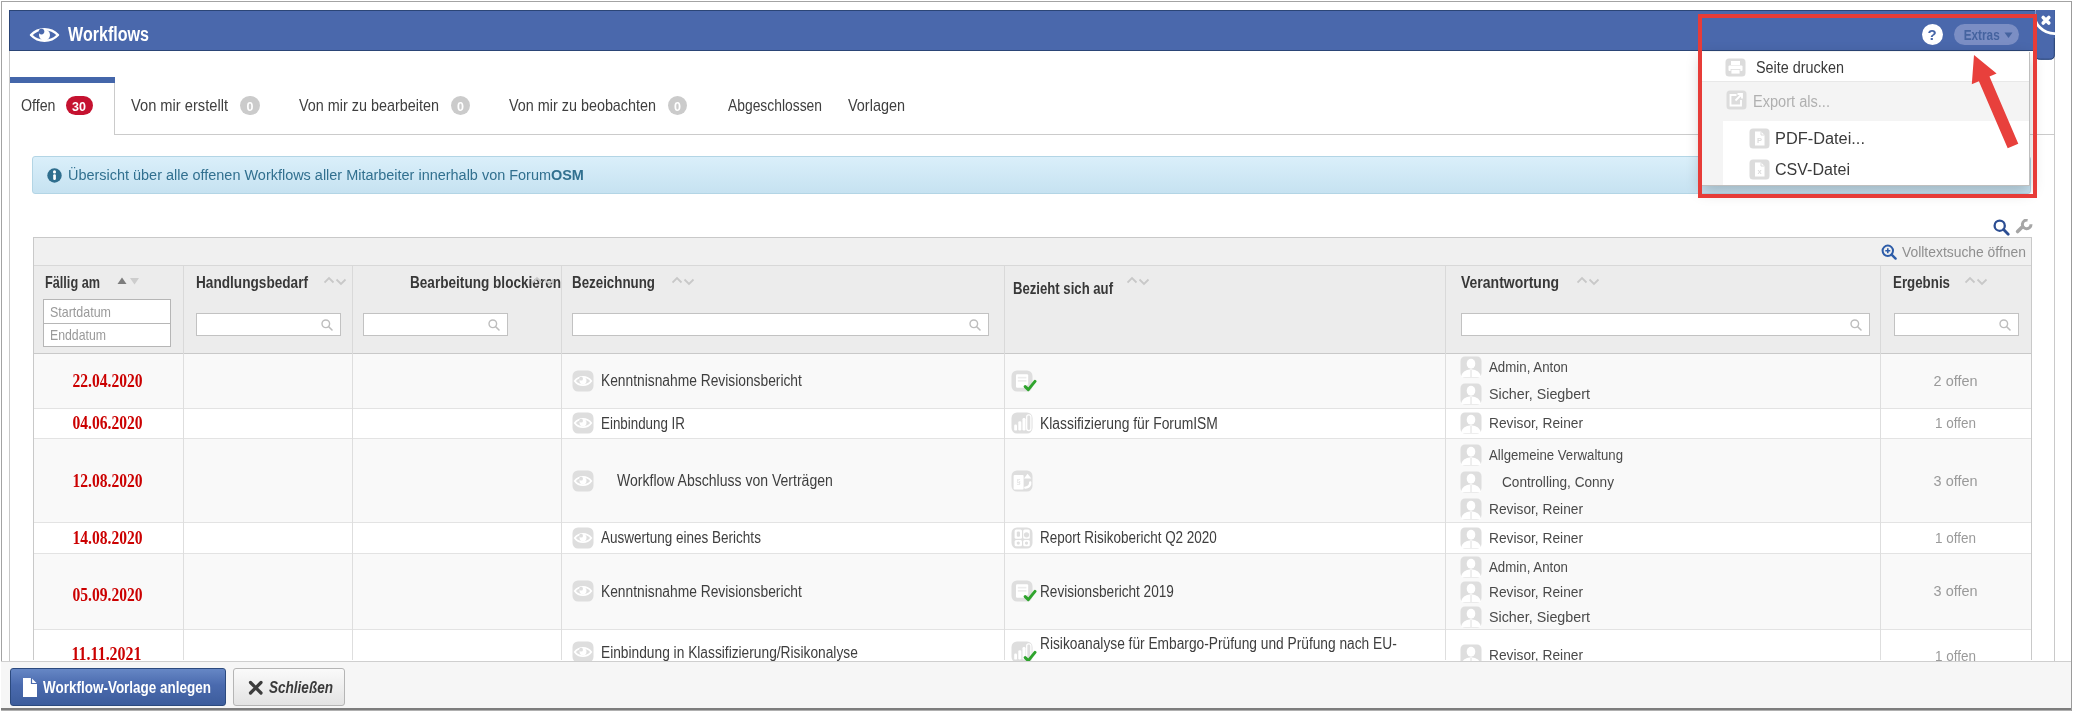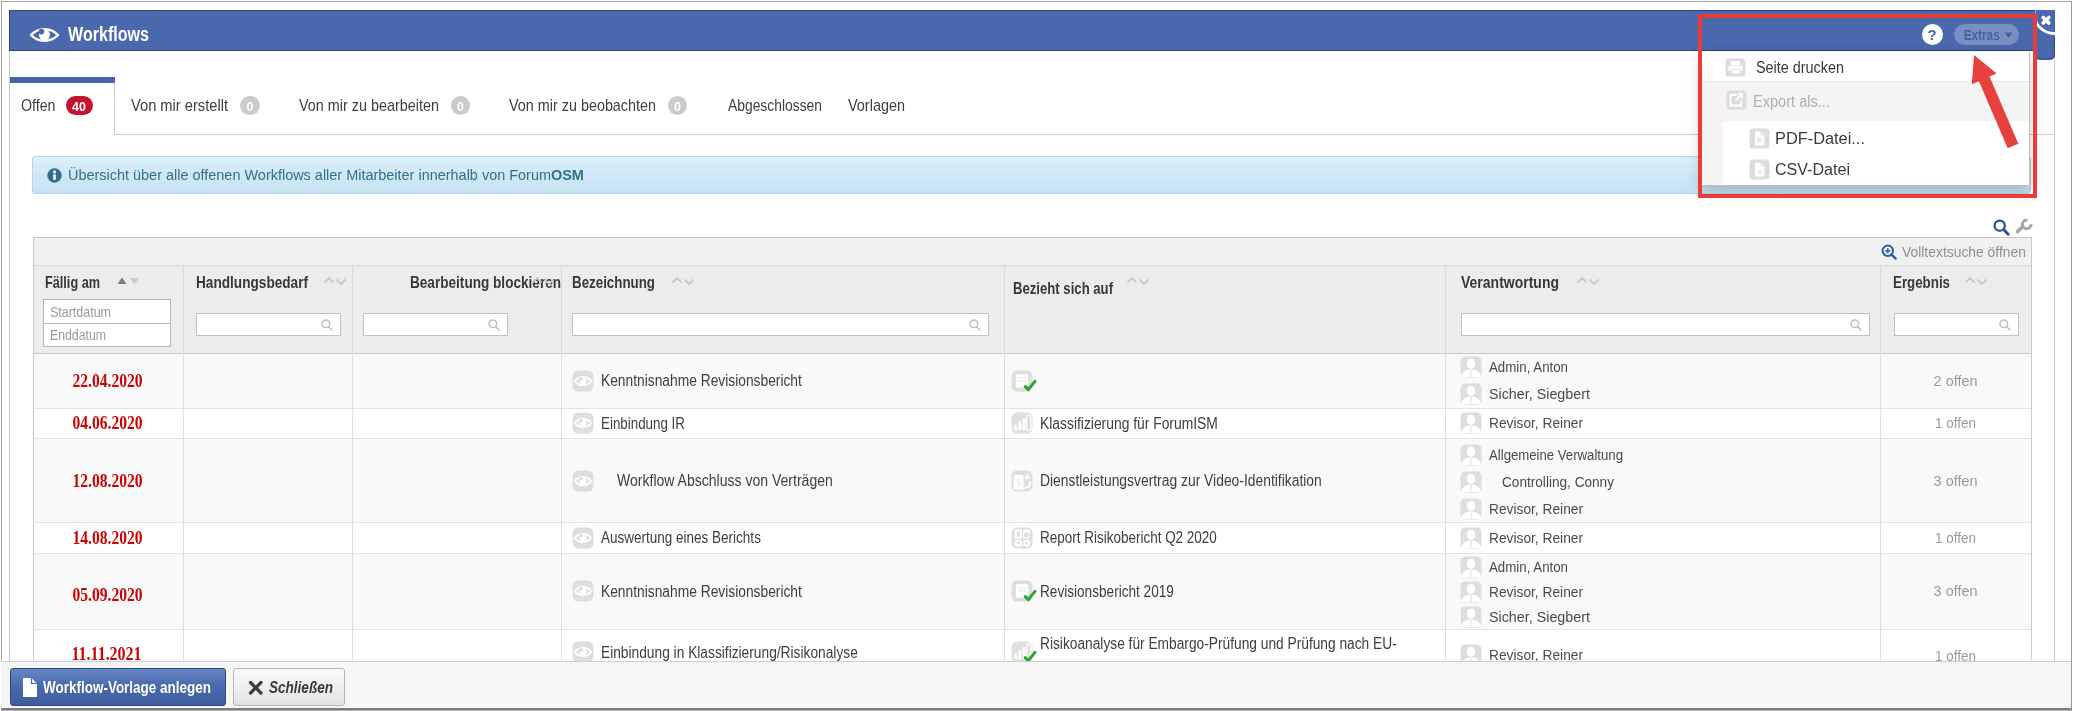--- a/index.html
+++ b/index.html
@@ -25,21 +25,21 @@
       <path d="M19.3,28 V45 Q19.3,49.2 14.5,49.2 H5.3 Q0.6,49.2 0.6,45" fill="none" stroke="#2b4576" stroke-width="1"></path>
       <circle cx="19.6" cy="2.9" r="20.7" fill="none" stroke="#fff" stroke-width="2.8"></circle>
       <path d="M8.2,7.5 L13.8,13.1 M8.2,13.1 L13.8,7.5" stroke="#fff" stroke-width="3.6" stroke-linecap="round"></path>
     </svg>
 <div style="position:absolute;left:115.3px;top:133.8px;width:1938.7px;height:1.0px;background:#cbcbcb;"></div>
 <div style="position:absolute;left:9.5px;top:77.0px;width:105.8px;height:57.8px;background:#fff;"></div>
 <div style="position:absolute;left:9.5px;top:76.9px;width:105.8px;height:5.7px;background:#4466aa;"></div>
 <div style="position:absolute;left:114.3px;top:82.6px;width:1.0px;height:52.2px;background:#cbcbcb;"></div>
 <div style="position:absolute;left:21.0px;top:92.1px;width:63.3px;height:27px;line-height:27px;text-align:left;white-space:nowrap;"><span style="display:inline-block;font-size:17px;font-weight:normal;color:#3f3f3f;transform:scaleX(0.8364);transform-origin:0 50%;">Offen</span></div>
 <div style="position:absolute;left:65.5px;top:96.0px;width:27.0px;height:19.4px;background:#c51230;border-radius:9.7px;"></div>
-<div style="position:absolute;left:61.7px;top:96.2px;width:34.6px;height:20px;line-height:20px;text-align:center;white-space:nowrap;"><span style="display:inline-block;font-size:12.5px;font-weight:bold;color:#fff;transform:scaleX(1.0000);transform-origin:50% 50%;">40</span></div>
+<div style="position:absolute;left:61.7px;top:96.2px;width:34.6px;height:20px;line-height:20px;text-align:center;white-space:nowrap;"><span style="display:inline-block;font-size:12.5px;font-weight:bold;color:#fff;transform:scaleX(1.0000);transform-origin:50% 50%;">30</span></div>
 <div style="position:absolute;left:130.8px;top:92.1px;width:138.0px;height:27px;line-height:27px;text-align:left;white-space:nowrap;"><span style="display:inline-block;font-size:17px;font-weight:normal;color:#3f3f3f;transform:scaleX(0.8629);transform-origin:0 50%;">Von mir erstellt</span></div>
 <div style="position:absolute;left:240.3px;top:96.0px;width:19.4px;height:19.4px;background:#cbcbcb;border-radius:50%;"></div>
 <div style="position:absolute;left:236.3px;top:96.2px;width:27.3px;height:20px;line-height:20px;text-align:center;white-space:nowrap;"><span style="display:inline-block;font-size:12.5px;font-weight:bold;color:#fff;transform:scaleX(1.0000);transform-origin:50% 50%;">0</span></div>
 <div style="position:absolute;left:298.6px;top:92.1px;width:193.6px;height:27px;line-height:27px;text-align:left;white-space:nowrap;"><span style="display:inline-block;font-size:17px;font-weight:normal;color:#3f3f3f;transform:scaleX(0.8467);transform-origin:0 50%;">Von mir zu bearbeiten</span></div>
 <div style="position:absolute;left:450.9px;top:96.0px;width:19.4px;height:19.4px;background:#cbcbcb;border-radius:50%;"></div>
 <div style="position:absolute;left:446.9px;top:96.2px;width:27.3px;height:20px;line-height:20px;text-align:center;white-space:nowrap;"><span style="display:inline-block;font-size:12.5px;font-weight:bold;color:#fff;transform:scaleX(1.0000);transform-origin:50% 50%;">0</span></div>
 <div style="position:absolute;left:509.0px;top:92.1px;width:202.6px;height:27px;line-height:27px;text-align:left;white-space:nowrap;"><span style="display:inline-block;font-size:17px;font-weight:normal;color:#3f3f3f;transform:scaleX(0.8455);transform-origin:0 50%;">Von mir zu beobachten</span></div>
 <div style="position:absolute;left:667.8px;top:96.0px;width:19.4px;height:19.4px;background:#cbcbcb;border-radius:50%;"></div>
 <div style="position:absolute;left:663.8px;top:96.2px;width:27.3px;height:20px;line-height:20px;text-align:center;white-space:nowrap;"><span style="display:inline-block;font-size:12.5px;font-weight:bold;color:#fff;transform:scaleX(1.0000);transform-origin:50% 50%;">0</span></div>
 <div style="position:absolute;left:728.0px;top:92.1px;width:141.1px;height:27px;line-height:27px;text-align:left;white-space:nowrap;"><span style="display:inline-block;font-size:17px;font-weight:normal;color:#3f3f3f;transform:scaleX(0.8153);transform-origin:0 50%;">Abgeschlossen</span></div>
@@ -217,21 +217,20 @@
       <rect x="15.7" y="2.8" width="4.2" height="15.8" rx="2" fill="none" stroke="#fff" stroke-width="1.3"></rect>
     </svg>
 <div style="position:absolute;left:1039.5px;top:410.5px;width:235.8px;height:25px;line-height:25px;text-align:left;white-space:nowrap;"><span style="display:inline-block;font-size:16px;font-weight:normal;color:#3e3e3e;transform:scaleX(0.8660);transform-origin:0 50%;">Klassifizierung für ForumISM</span></div>
 <svg style="position:absolute;left:1010.9px;top:469.5px;" width="22" height="22" viewBox="0 0 22 22">
       <rect x="0.5" y="0.5" width="21" height="21" rx="5.5" fill="#dedede"></rect>
       <rect x="2.6" y="5" width="10" height="14.5" rx="1" fill="#fff"></rect>
       <text x="7.6" y="13.6" font-size="8" fill="#dedede" text-anchor="middle">§</text>
       <path d="M13,8.6 L16.6,3.8 L20.3,8.6 Z" fill="#fff"></path>
       <path d="M14.3,17.6 A4.6,4.6 0 0 0 19.2,12.4" fill="none" stroke="#fff" stroke-width="2.4" stroke-linecap="round"></path>
     </svg>
-<div style="position:absolute;left:1039.5px;top:468.0px;width:361.8px;height:25px;line-height:25px;text-align:left;white-space:nowrap;"><span style="display:inline-block;font-size:16px;font-weight:normal;color:#3e3e3e;transform:scaleX(0.8664);transform-origin:0 50%;">Dienstleistungsvertrag zur Video-Identifikation</span></div>
 <svg style="position:absolute;left:1010.9px;top:526.5px;" width="22" height="22" viewBox="0 0 22 22">
       <rect x="0.5" y="0.5" width="21" height="21" rx="5.5" fill="#dedede"></rect>
       <rect x="3.6" y="2.4" width="7.4" height="9.4" rx="1.5" fill="#fff"></rect>
       <rect x="5.8" y="4.4" width="3.2" height="5.4" rx="1.2" fill="#dedede"></rect>
       <rect x="12.2" y="2.4" width="6.6" height="9.4" rx="1.5" fill="#fff"></rect>
       <circle cx="15.5" cy="7.8" r="2.6" fill="#dedede"></circle>
       <rect x="3.6" y="13" width="7.4" height="6.2" rx="1.5" fill="#fff"></rect>
       <circle cx="7.3" cy="16.1" r="1.6" fill="#dedede"></circle>
       <rect x="12.2" y="13" width="6.6" height="6.2" rx="1.5" fill="#fff"></rect>
       <circle cx="15.5" cy="16.1" r="1.6" fill="#dedede"></circle>

